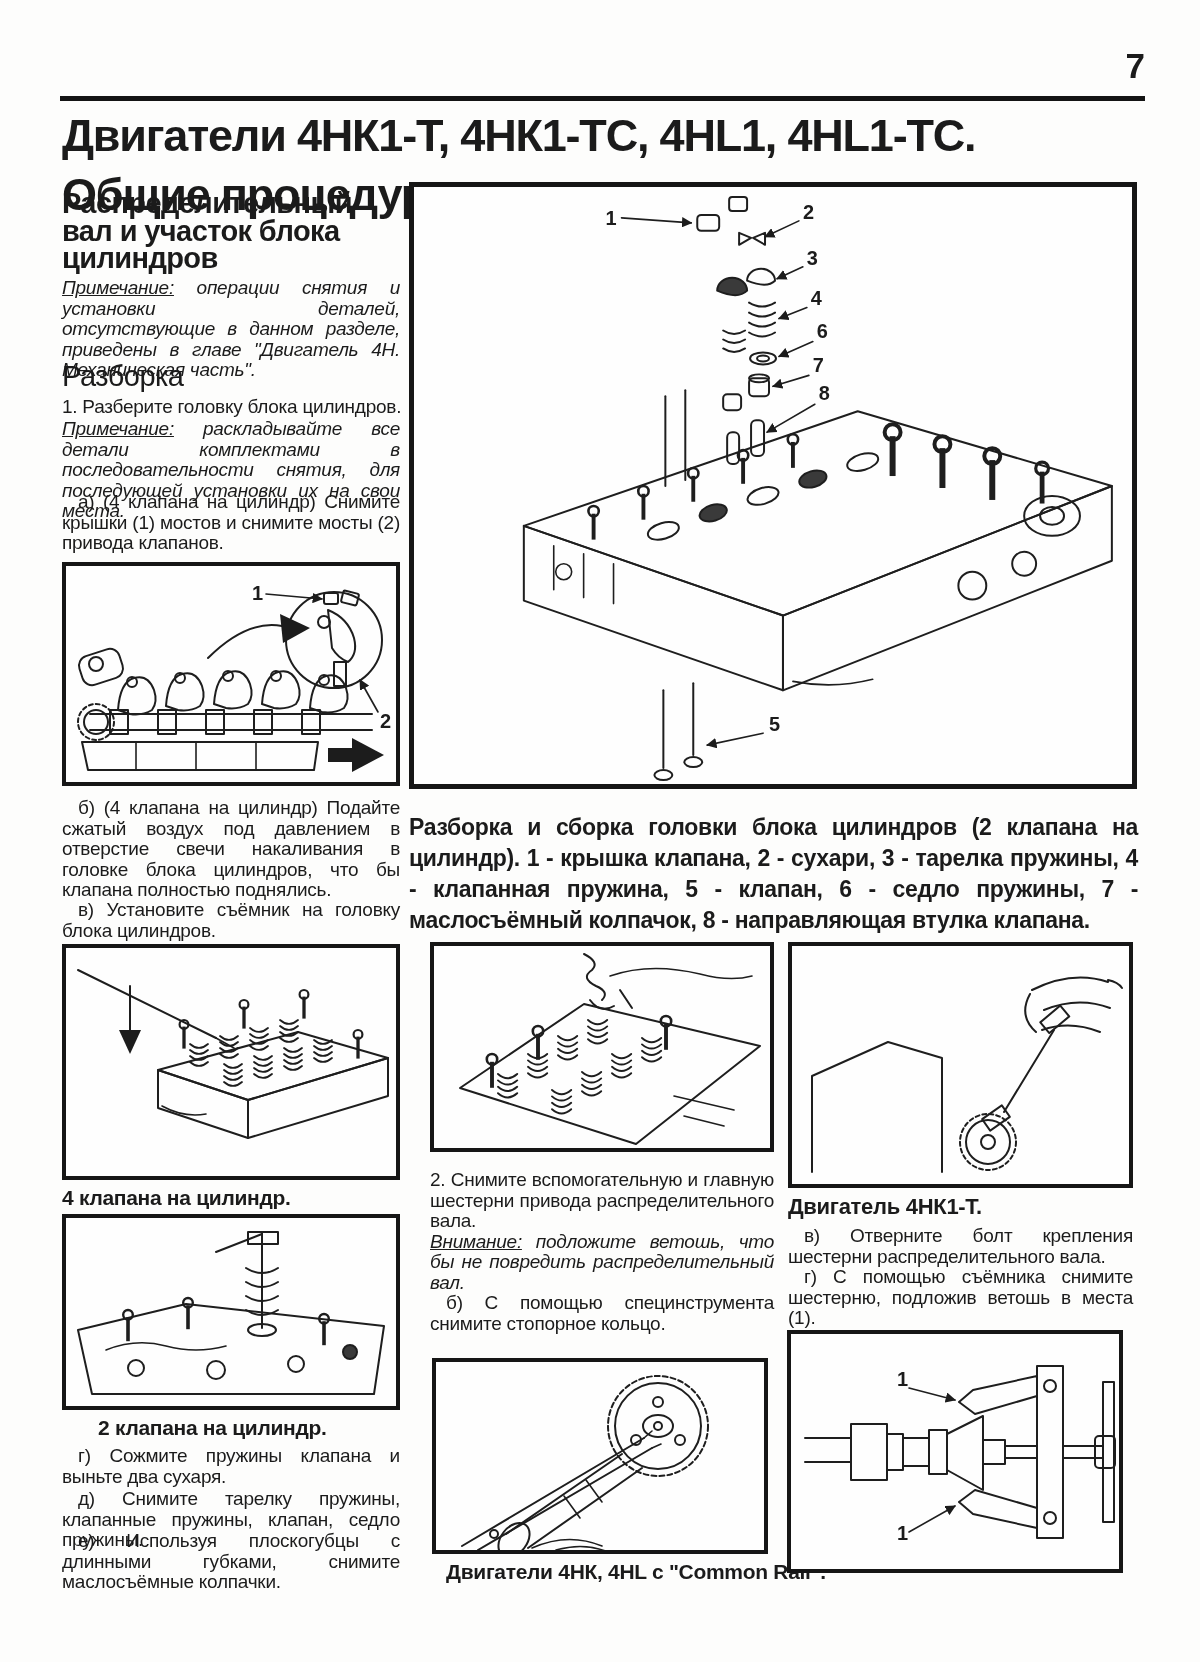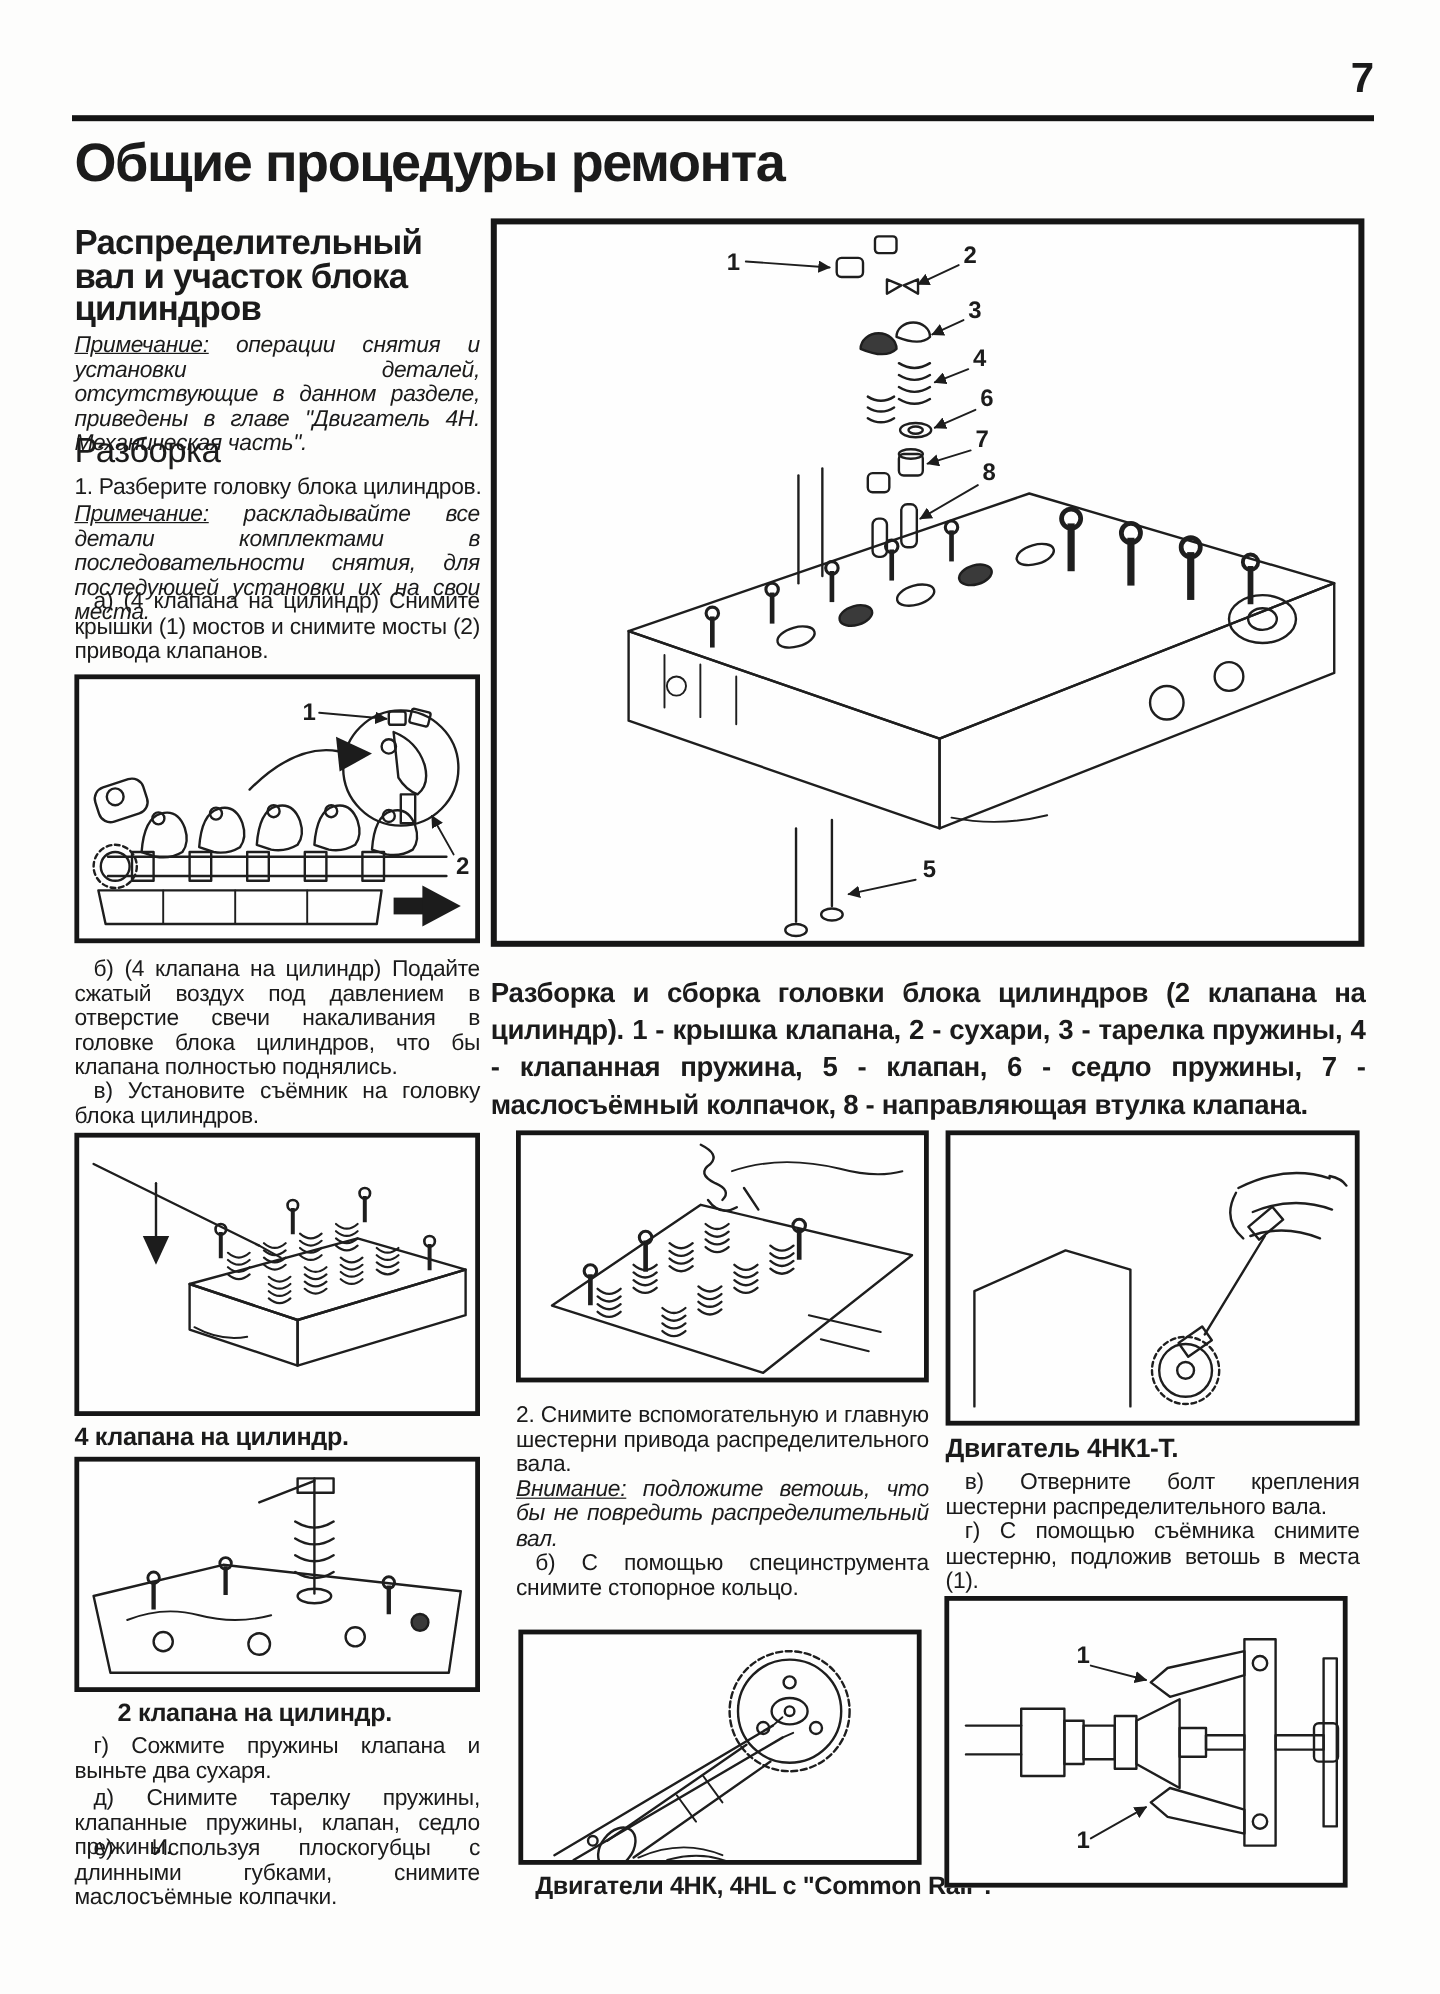--- a/index.html
+++ b/index.html
@@ -80,20 +80,21 @@
     </g>
   </defs>
 </svg>
 
 <div class="page">
 
   <div class="abs page-num">7</div>
   <div class="abs top-rule"></div>
 
   <div class="abs title">
+    <div>Двигатели 4НК1-Т, 4НК1-ТС, 4HL1, 4HL1-TC.</div>
     <div>Общие процедуры ремонта</div>
   </div>
 
   <div class="abs lc lc-heading">Распределительный вал и участок блока цилиндров</div>
 
   <div class="abs lc lc-note1 t note"><span class="lbl">Примечание:</span><span> операции снятия и установки деталей, отсутствующие в данном разделе, приведены в главе "Двигатель 4Н. Механическая часть".</span></div>
 
   <div class="abs lc lc-sub">Разборка</div>
   <div class="abs lc lc-step1 t nowrap">1. Разберите головку блока цилиндров.</div>
 

